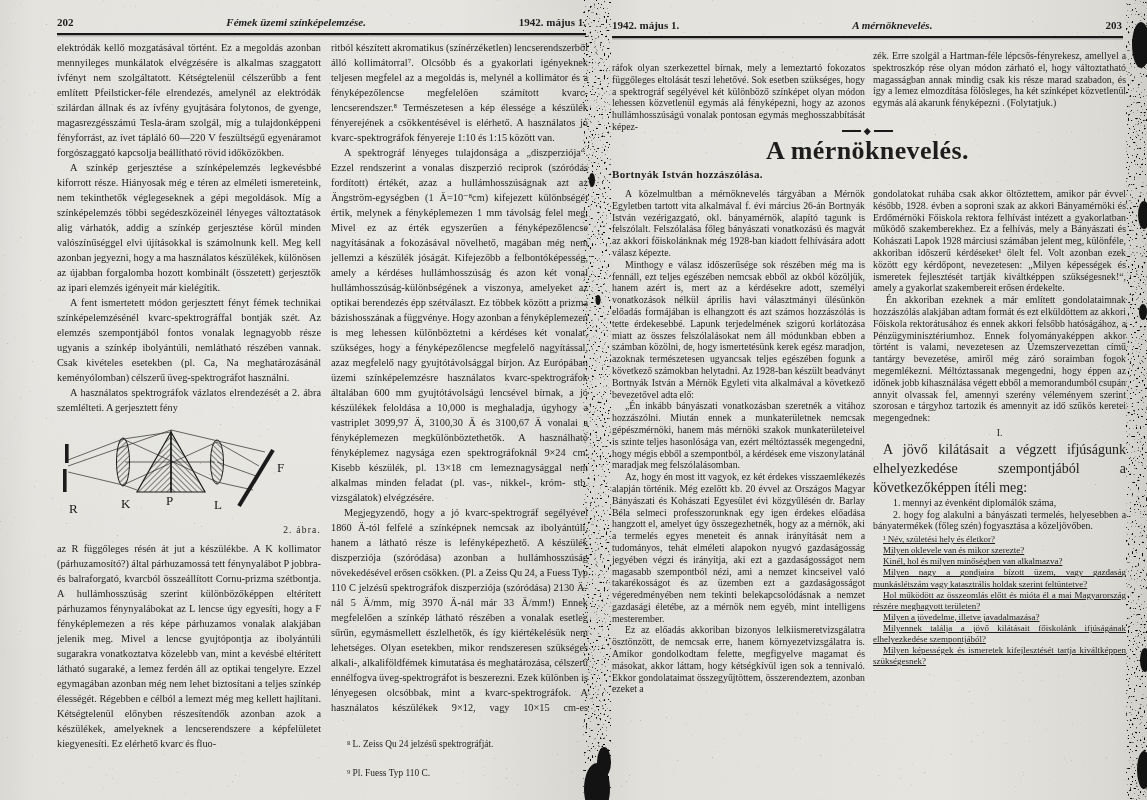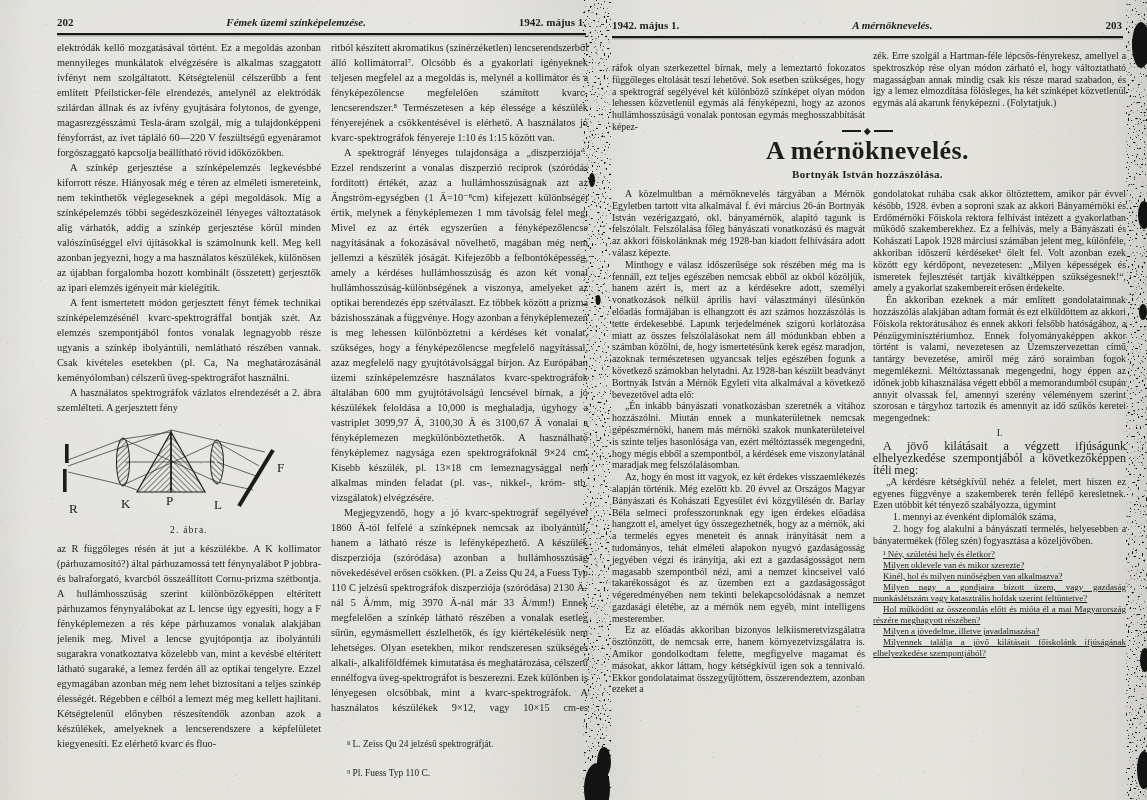--- a/index.html
+++ b/index.html
@@ -17,27 +17,27 @@
   .col{position:absolute;text-align:justify;overflow:hidden;}
   .leftpage .col, .col.leftcol{font-size:10.3px;line-height:15px;}
   .col.rightcol{font-size:9.8px;line-height:11.8px;}
   .col p{margin:0;text-indent:13px;word-spacing:-0.3px;}
   .cont > p:first-child{text-indent:0;}
   .band{height:86px;}
   .divider{position:absolute;display:flex;align-items:center;justify-content:center;gap:4px;}
   .divider .dash{width:19px;height:1.6px;background:#1a1a1a;}
   .divider .dot{width:4.5px;height:4.5px;background:#1a1a1a;transform:rotate(45deg);}
   .article-title{position:absolute;text-align:center;font-size:26px;font-weight:bold;letter-spacing:0.4px;}
-  .article-subtitle{position:absolute;text-align:center;font-size:11px;font-weight:bold;letter-spacing:0.3px;}
+  .article-subtitle{position:absolute;text-align:left;font-size:11px;font-weight:bold;letter-spacing:0.3px;}
   .figure-block{margin:5px 0 3px 0;}
-  .fig-caption{text-align:center;font-size:9.5px;letter-spacing:1.2px;margin-top:1px;}
+  .fig-caption{text-align:right;font-size:9.5px;letter-spacing:1.2px;margin-top:1px;}
   .footnotes-left{position:absolute;font-size:9.4px;line-height:12.6px;}
   .footnotes-left p{margin:16px;text-indent:0;}
   .roman{text-align:center;text-indent:0 !important;margin:3px 0 1px 0 !important;}
-  .smallnote p, p.smallnote{font-size:12px;line-height:12px;}
+  .smallnote p, p.smallnote{font-size:14px;line-height:19px;}
   .smallnote p{text-indent:10px;}
   .numlist p{text-indent:20px;}
   .fn-right{margin-top:2px;text-decoration:underline;}
   .fn-right p{font-size:9px;line-height:11.1px;text-indent:10px;}
   svg text{font-family:"Liberation Serif","DejaVu Serif",serif;}
   .artifacts{position:absolute;left:0;top:0;pointer-events:none;z-index:6;}
 </style>
 </head>
 <body>
 
@@ -165,33 +165,33 @@
 
     <div class="col rightcol" style="left:873px;top:188px;width:253px;height:612px;">
       <div class="cont">
           <p>gondolatokat ruhába csak akkor öltöztettem, amikor pár évvel később, 1928. évben a soproni szak az akkori Bányamérnöki és Erdőmérnöki Főiskola rektora felhívást intézett a gyakorlatban működő szakemberekhez. Ez a felhívás, mely a Bányászati és Kohászati Lapok 1928 márciusi számában jelent meg, különféle, akkoriban időszerű kérdéseket¹ ölelt fel. Volt azonban ezek között egy kérdőpont, nevezetesen: „Milyen képességek és ismeretek fejlesztését tartják kiváltképpen szükségesnek!“, amely a gyakorlat szakembereit erősen érdekelte.</p>
           <p>Én akkoriban ezeknek a már említett gondolataimnak hozzászólás alakjában adtam formát és ezt elküldöttem az akkori Főiskola rektorátusához és ennek akkori felsőbb hatóságához, a Pénzügyminisztériumhoz. Ennek folyományaképpen akkor történt is valami, nevezetesen az Üzemszervezettan című tantárgy bevezetése, amiről még záró soraimban fogok megemlékezni. Méltóztassanak megengedni, hogy éppen az időnek jobb kihasználása végett ebből a memorandumból csupán annyit olvassak fel, amennyi szerény véleményem szerint szorosan e tárgyhoz tartozik és amennyit az idő szűkös keretei megengednek:</p>
         </div>
       <p class="roman">I.</p>
       <div class="smallnote">
         <p>A jövő kilátásait a végzett ifjúságunk elhelyezkedése szempontjából a következőképpen ítéli meg:</p>
       </div>
-      <p>„A kérdésre kétségkívül nehéz a felelet, mert hiszen ez egyenes függvénye a szakemberek terén fellépő keresletnek. Ezen utóbbit két tényező szabályozza, úgymint</p>
       <div class="numlist">
           <p>1. mennyi az évenként diplomálók száma,</p>
           <p>2. hogy fog alakulni a bányászati termelés, helyesebben a bányatermékek (főleg szén) fogyasztása a közeljövőben.</p>
         </div>
       <div class="fn-right">
           <p>¹ Név, születési hely és életkor?</p>
           <p>Milyen oklevele van és mikor szerezte?</p>
           <p>Kinél, hol és milyen minőségben van alkalmazva?</p>
           <p>Milyen nagy a gondjaira bízott üzem, vagy gazdaság munkáslétszám vagy katasztrális holdak szerint feltüntetve?</p>
-          <p>Hol működött az összeomlás előtt és mióta él a mai Magyarország részére meghagyott részében?</p>
+          <p>Hol működött az összeomlás előtt és mióta él a mai Magyarország részére meghagyott területen?</p>
           <p>Milyen a jövedelme, illetve javadalmazása?</p>
           <p>Milyennek találja a jövő kilátásait főiskolánk ifjúságának elhelyezkedése szempontjából?</p>
+          <p>Milyen képességek és ismeretek kifejlesztését tartja kiváltképpen szükségesnek?</p>
         </div>
     </div>
   </div>
 
   <svg class="artifacts" width="1147" height="800">
     <defs>
       <filter id="speck" x="0%" y="0%" width="100%" height="100%">
         <feTurbulence type="fractalNoise" baseFrequency="0.5" numOctaves="2" seed="11" result="n"></feTurbulence>
         <feColorMatrix in="n" type="matrix" values="0 0 0 0 0  0 0 0 0 0  0 0 0 0 0  0 0 0 14 -9.2" result="t"></feColorMatrix>
         <feComposite in="t" in2="SourceGraphic" operator="in"></feComposite>

